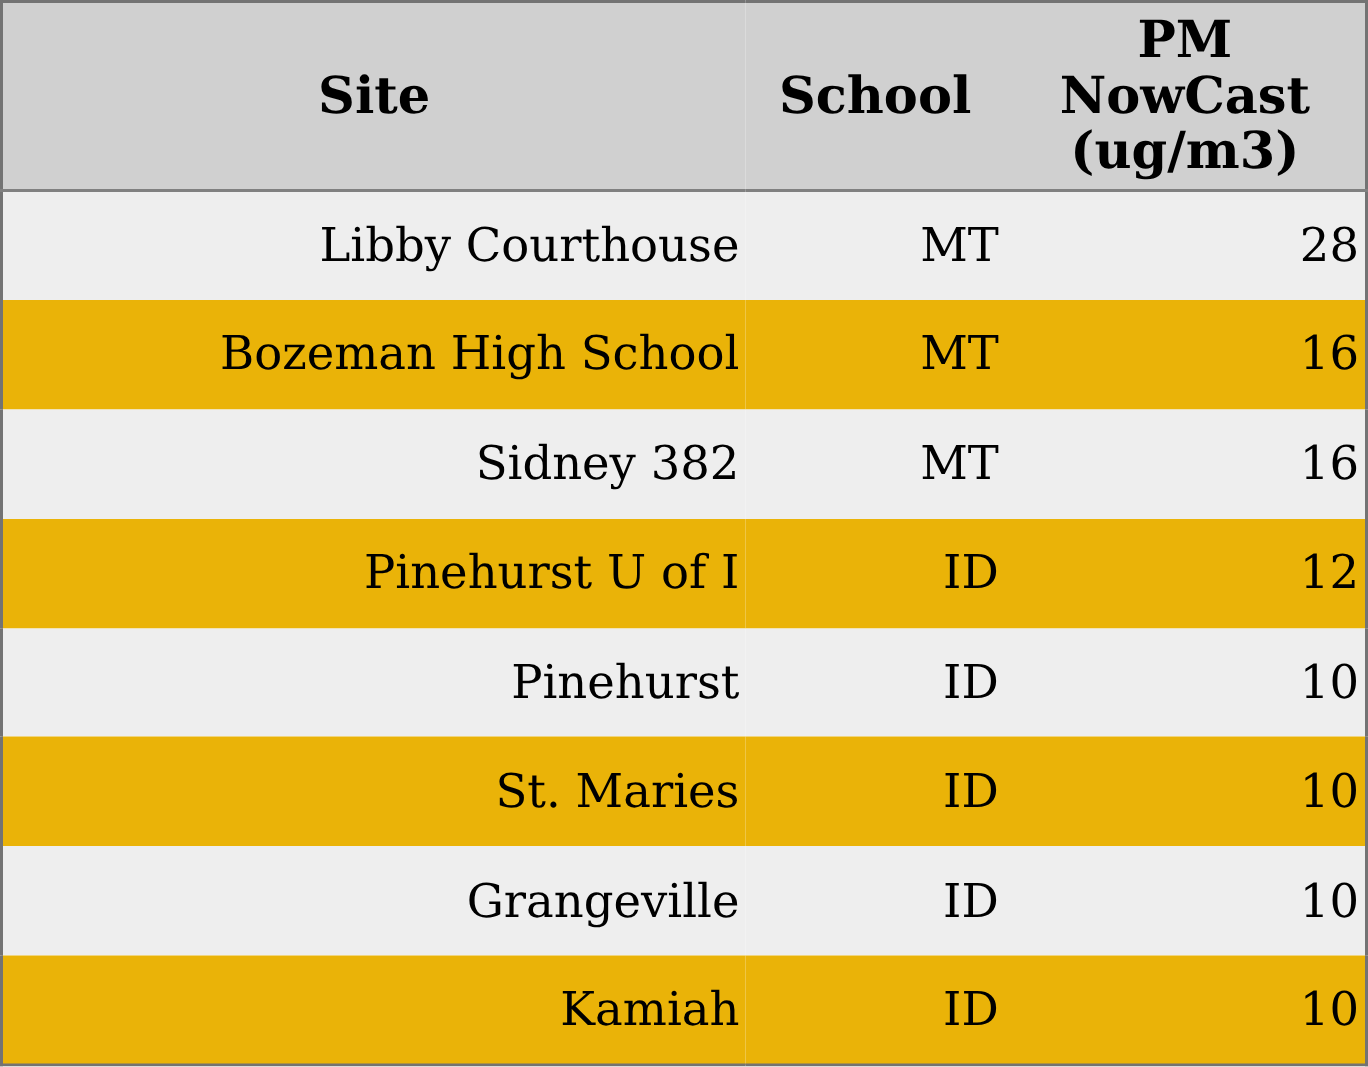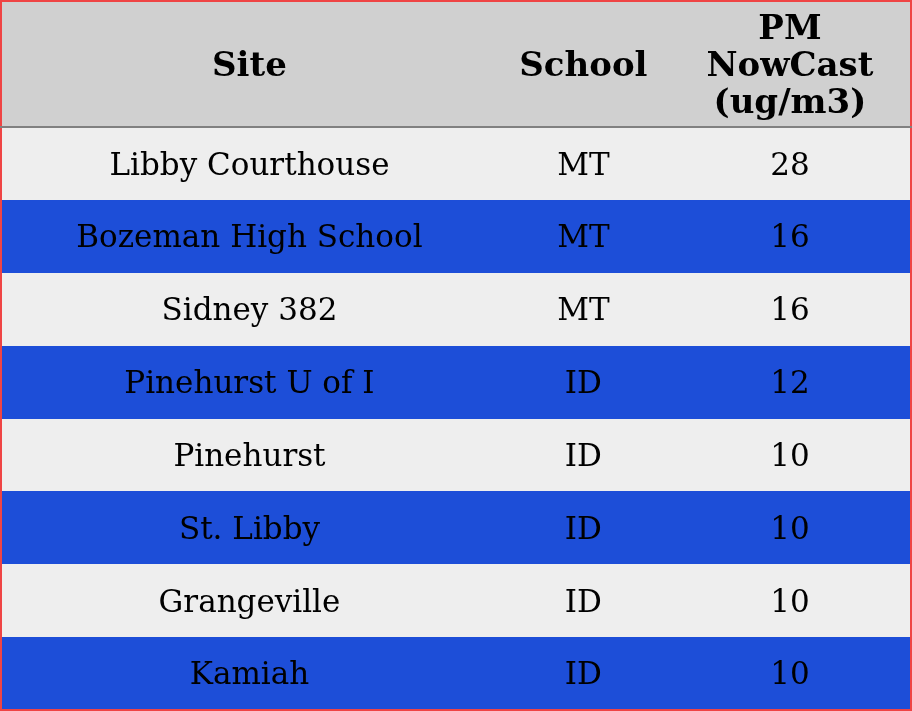--- a/index.html
+++ b/index.html
@@ -11,21 +11,21 @@
     width: 912px;
     height: 711px;
     box-sizing: border-box;
     overflow: hidden;
   }
   table.data-table {
     width: 912px;
     height: 711px;
     border-collapse: collapse;
     table-layout: fixed;
-    border: 2px solid #ef4444;
+    border: 2px solid #737373;
     background: #ffffff;
     color: #000000;
     font-family: "DejaVu Serif", serif;
   }
   col.col-site  { width: 54.5%; }
   col.col-state { width: 19.0%; }
   col.col-pm    { width: 26.5%; }
 
   thead tr {
     height: 126px;
@@ -35,25 +35,25 @@
     border-bottom: 2px solid #808080;
     font-size: 34px;
     font-weight: bold;
     line-height: 37px;
     text-align: center;
     vertical-align: middle;
     padding: 0;
   }
   tbody tr { height: 58px; }
   tbody tr.stripe { background: #eeeeee; }
-  tbody tr.plain  { background: #1d4ed8; }
+  tbody tr.plain  { background: #eab308; }
   tbody td {
     font-size: 31px;
     font-weight: normal;
-    text-align: center;
+    text-align: right;
     vertical-align: middle;
     padding: 4px;
     white-space: nowrap;
   }
 </style>
 </head>
 <body>
 
 <div class="app">
   <table class="data-table">
@@ -98,21 +98,21 @@
           <td>Pinehurst U of I</td>
           <td>ID</td>
           <td>12</td>
         </tr>
         <tr class="stripe">
           <td>Pinehurst</td>
           <td>ID</td>
           <td>10</td>
         </tr>
         <tr class="plain">
-          <td>St. Libby</td>
+          <td>St. Maries</td>
           <td>ID</td>
           <td>10</td>
         </tr>
         <tr class="stripe">
           <td>Grangeville</td>
           <td>ID</td>
           <td>10</td>
         </tr>
         <tr class="plain">
           <td>Kamiah</td>

